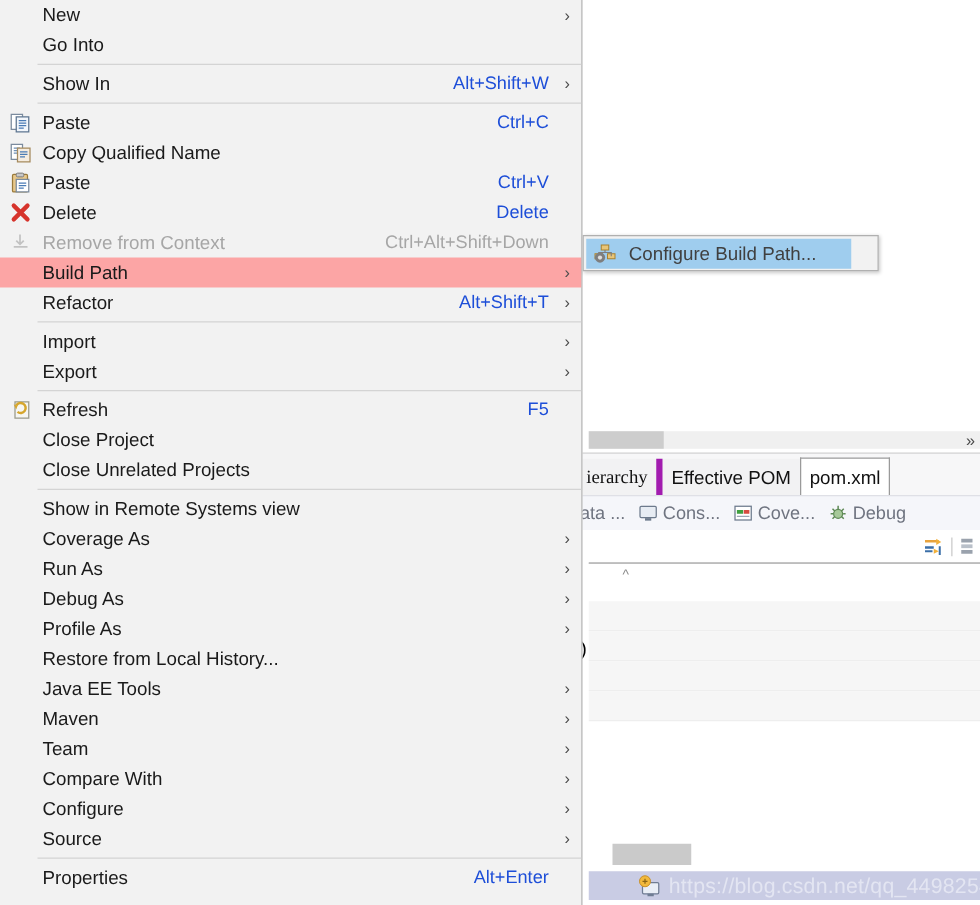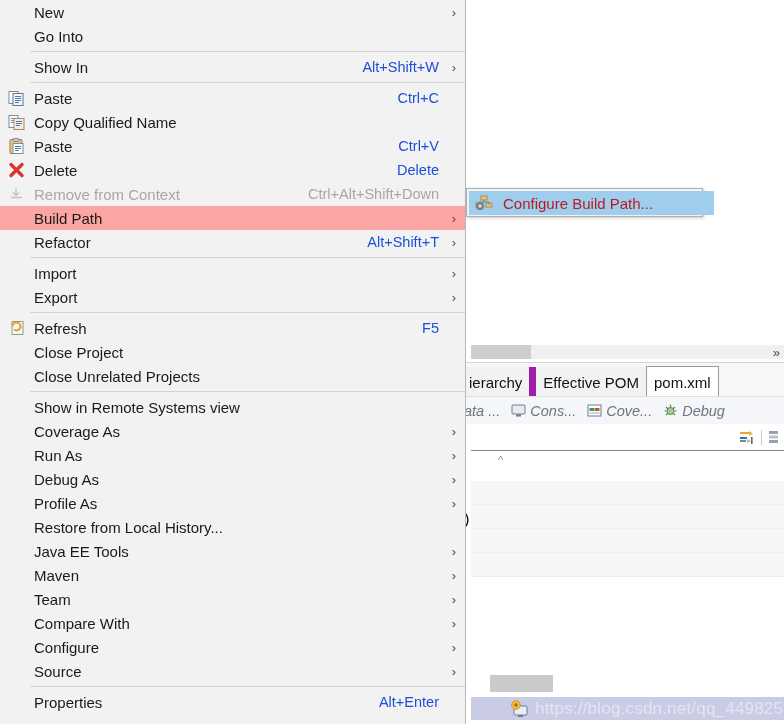--- a/index.html
+++ b/index.html
@@ -31,34 +31,34 @@
 
   
   .tabrow {
     position: absolute; left: 462px; top: 362px; width: 322px; height: 34px;
     background: #f7f7f8; border-top: 1px solid #d4d4d4;
   }
   .tabrow .tabs { display: flex; align-items: flex-end; height: 34px; }
   .etab {
     height: 30px; padding: 0 7px; display: flex; align-items: center;
     font-size: 15px; color: #111; background: #f2f2f3;
-    border-left: 7px solid #a21caf;
+    border-left: 5px solid #a21caf;
   }
   .etab.active {
     background: #ffffff;
     border: 1px solid #9a9a9a; border-bottom: none;
     height: 31px;
   }
-  .etab.clip { border-left: none; }
+  .etab.clip { border-left: none; font-family: Liberation Serif, serif; }
 
   
   .viewrow {
     position: absolute; left: 462px; top: 396px; width: 322px; height: 28px;
     background: #f5f6fa; border-top: 1px solid #dfe0e6;
-    display: flex; align-items: center; font-style: italic;
+    display: flex; align-items: center;
   }
   .vtab {
     display: flex; align-items: center; gap: 4px;
     padding: 0 9px 0 2px; font-size: 14.5px; color: #6f7480;
   }
   .vicon { width: 15px; height: 15px; position: relative; display: inline-block; }
 
   .toolstrip {
     position: absolute; left: 471px; top: 424px; width: 313px; height: 26px;
     background: #ffffff;
@@ -139,24 +139,24 @@
   }
 
   
   .submenu {
     position: absolute; left: 466px; top: 188px; width: 237px; height: 29px;
     background: #f2f2f2;
     border: 1px solid #b0b0b0;
     box-shadow: 1px 1px 3px rgba(0,0,0,0.22);
   }
   .submenu-row {
-    position: absolute; left: 2px; top: 2px; width: 245px; height: 24px;
+    position: absolute; left: 2px; top: 2px; width: 212px; height: 24px;
     background: #9fcdee;
     display: flex; align-items: center;
-    font-size: 15px; color: #b91c1c;
+    font-size: 15px; color: #404040;
   }
   .submenu-row .sm-icon {
     position: absolute; left: 6px; top: 50%; transform: translateY(-50%);
     width: 18px; height: 16px;
   }
   .submenu-row .sm-label { margin-left: 34px; }
 </style>
 </head>
 <body>
 

